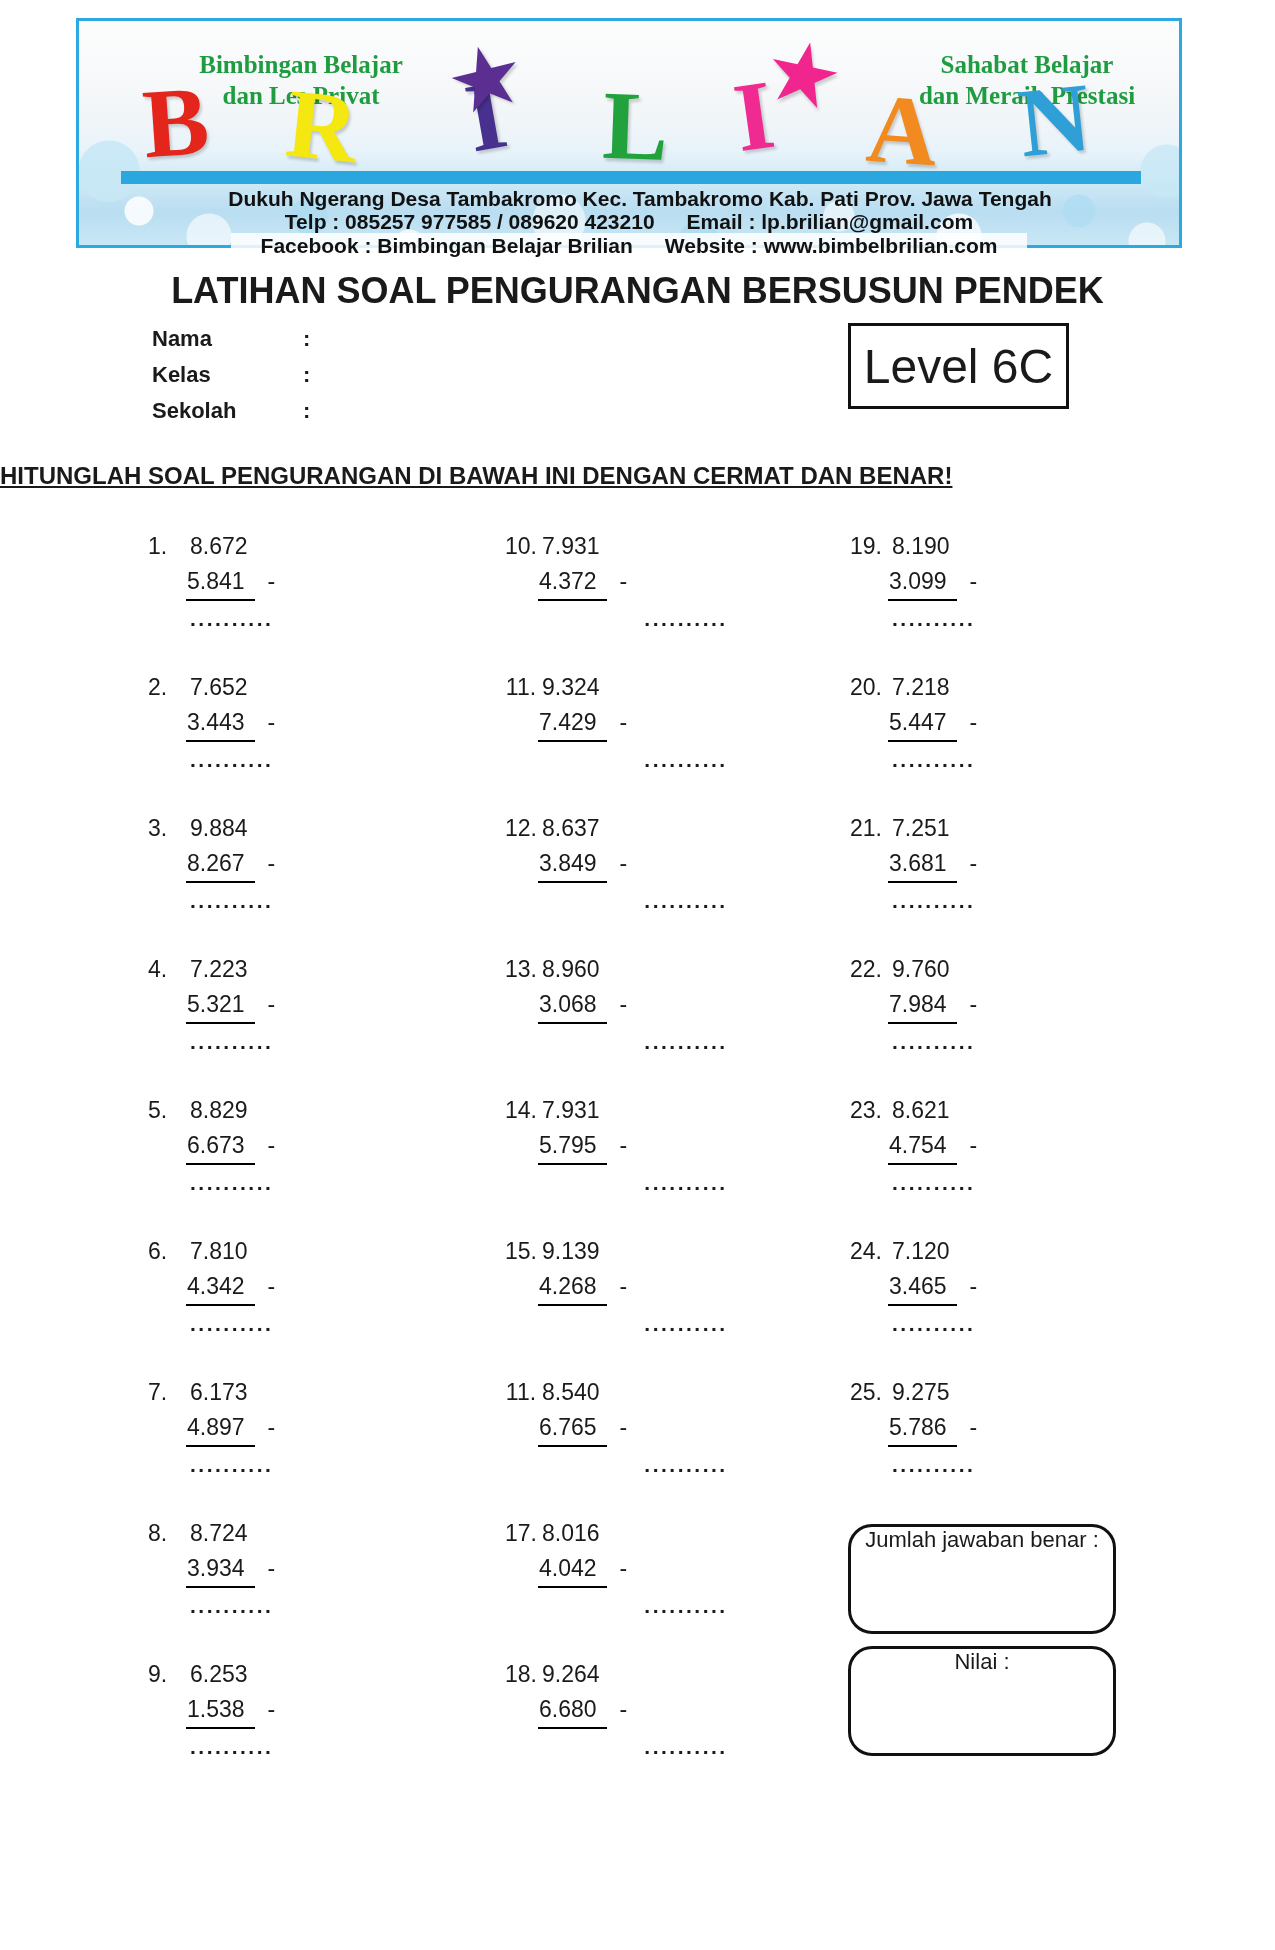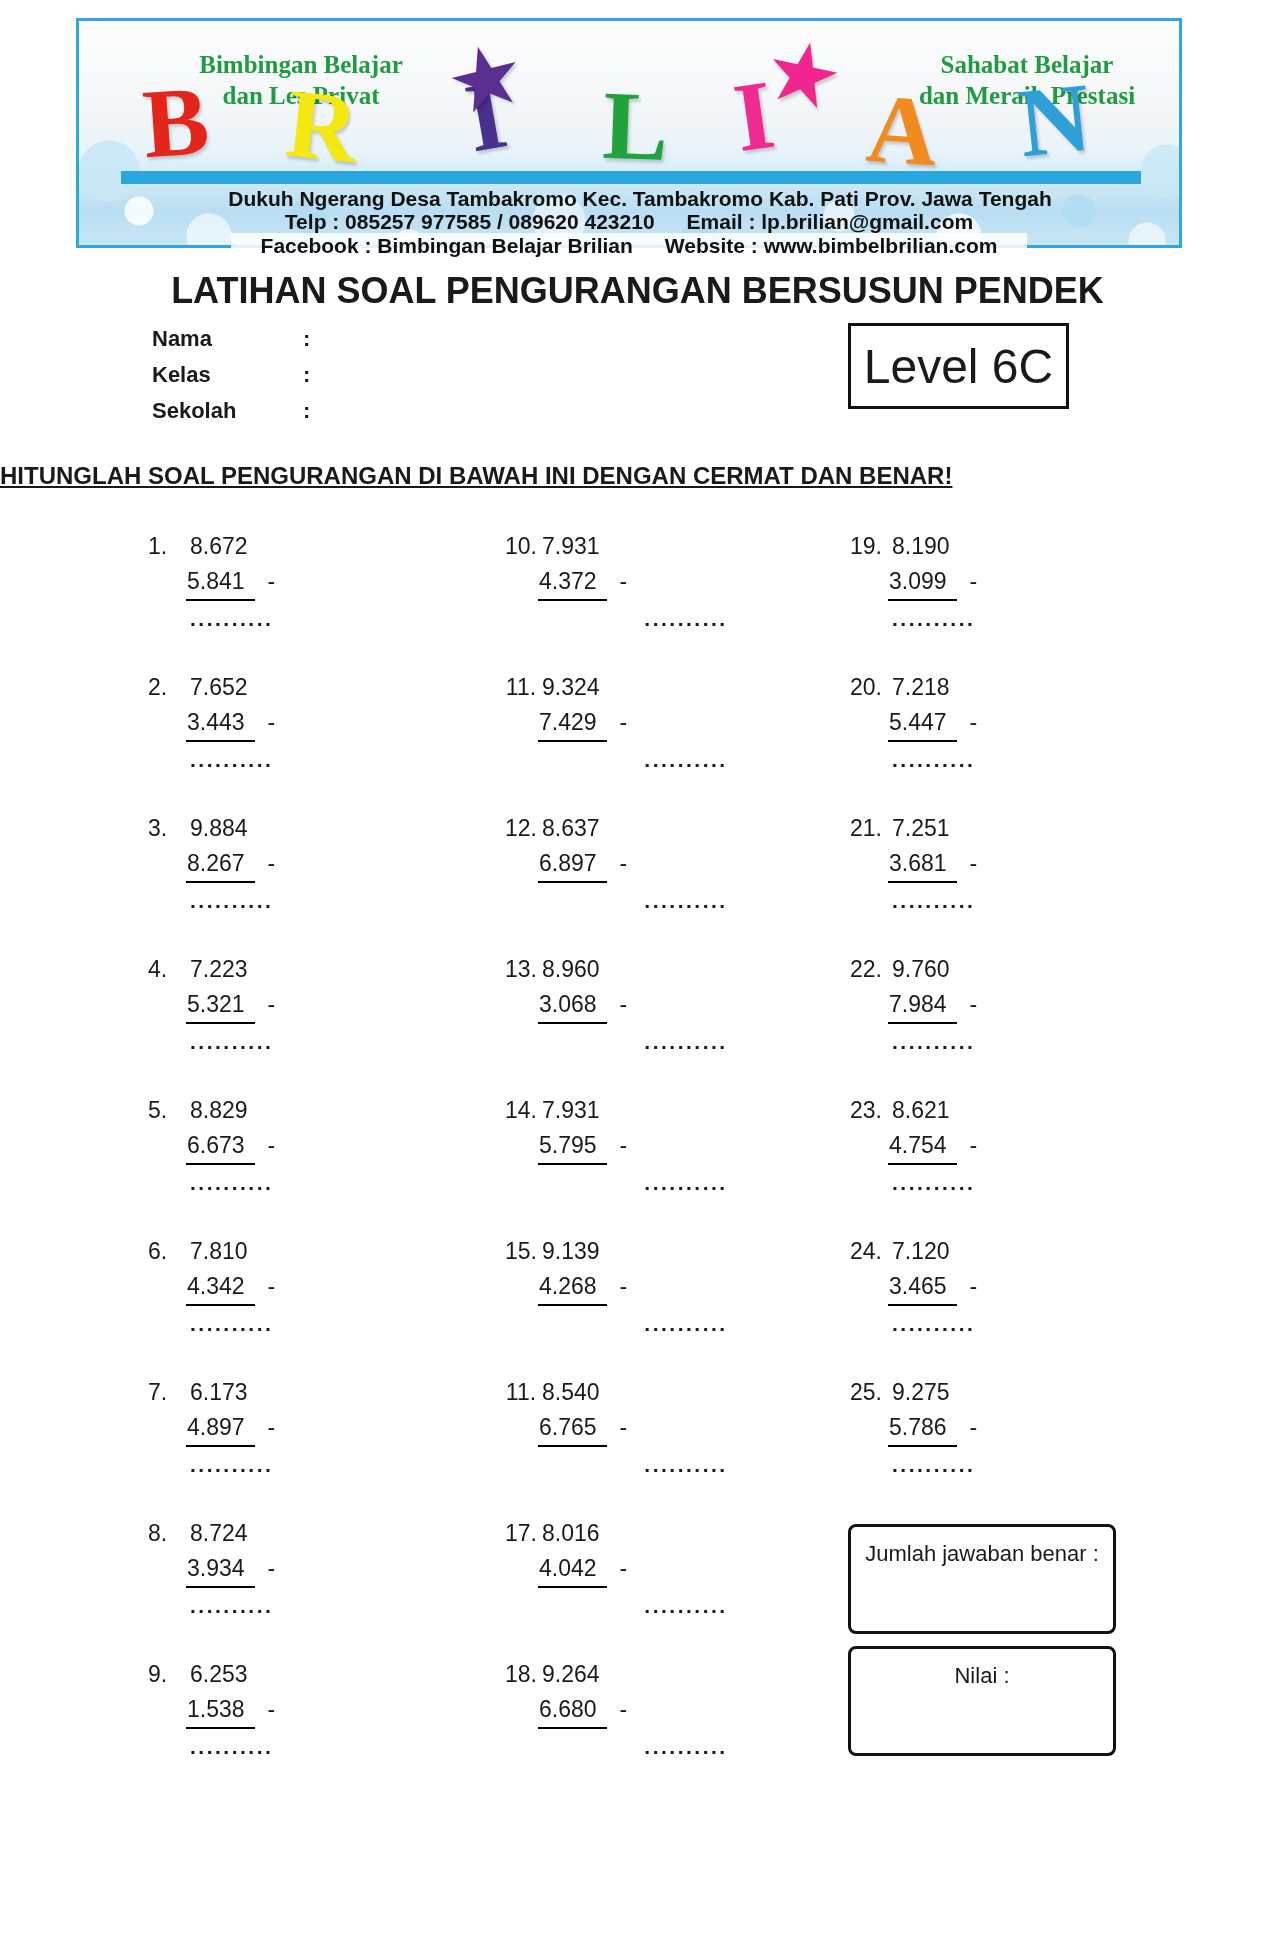--- a/index.html
+++ b/index.html
@@ -81,22 +81,22 @@
   .p-line1,.p-line2{display:flex;line-height:35px;font-size:23px;}
   .p-no{width:42px;}
   .p-line2{margin-left:38px;}
   .p-sub{border-bottom:2px solid #000;padding:0 10px 0 1px;}
   .p-minus{margin-left:13px;}
   .p-dots{margin-left:42px;line-height:35px;font-size:21px;font-weight:bold;letter-spacing:2.5px;}
 
   
   .score-box{
     position:absolute;left:848px;width:268px;height:110px;
-    border:3px solid #111;border-radius:8px;box-sizing:border-box;
-    text-align:center;font-size:22px;padding-top:14px;background:#fff;
+    border:3px solid #111;border-radius:24px;box-sizing:border-box;
+    text-align:center;font-size:22px;background:#fff;
   }
   .sb0{top:1524px;} .sb1{top:1646px;}
 </style>
 </head>
 <body>
 
 <div class="page">
 
   <div class="banner">
     <div class="tagline tagline-left">
@@ -272,21 +272,21 @@
           <span class="p-minus">-</span>
         </div>
         <div class="p-dots">..........</div>
       </div>
       <div class="problem">
         <div class="p-line1">
           <span class="p-no">12.</span>
           <span class="p-minuend">8.637</span>
         </div>
         <div class="p-line2">
-          <span class="p-sub">6.897</span>
+          <span class="p-sub">3.849</span>
           <span class="p-minus">-</span>
         </div>
         <div class="p-dots">..........</div>
       </div>
       <div class="problem">
         <div class="p-line1">
           <span class="p-no">13.</span>
           <span class="p-minuend">8.960</span>
         </div>
         <div class="p-line2">

